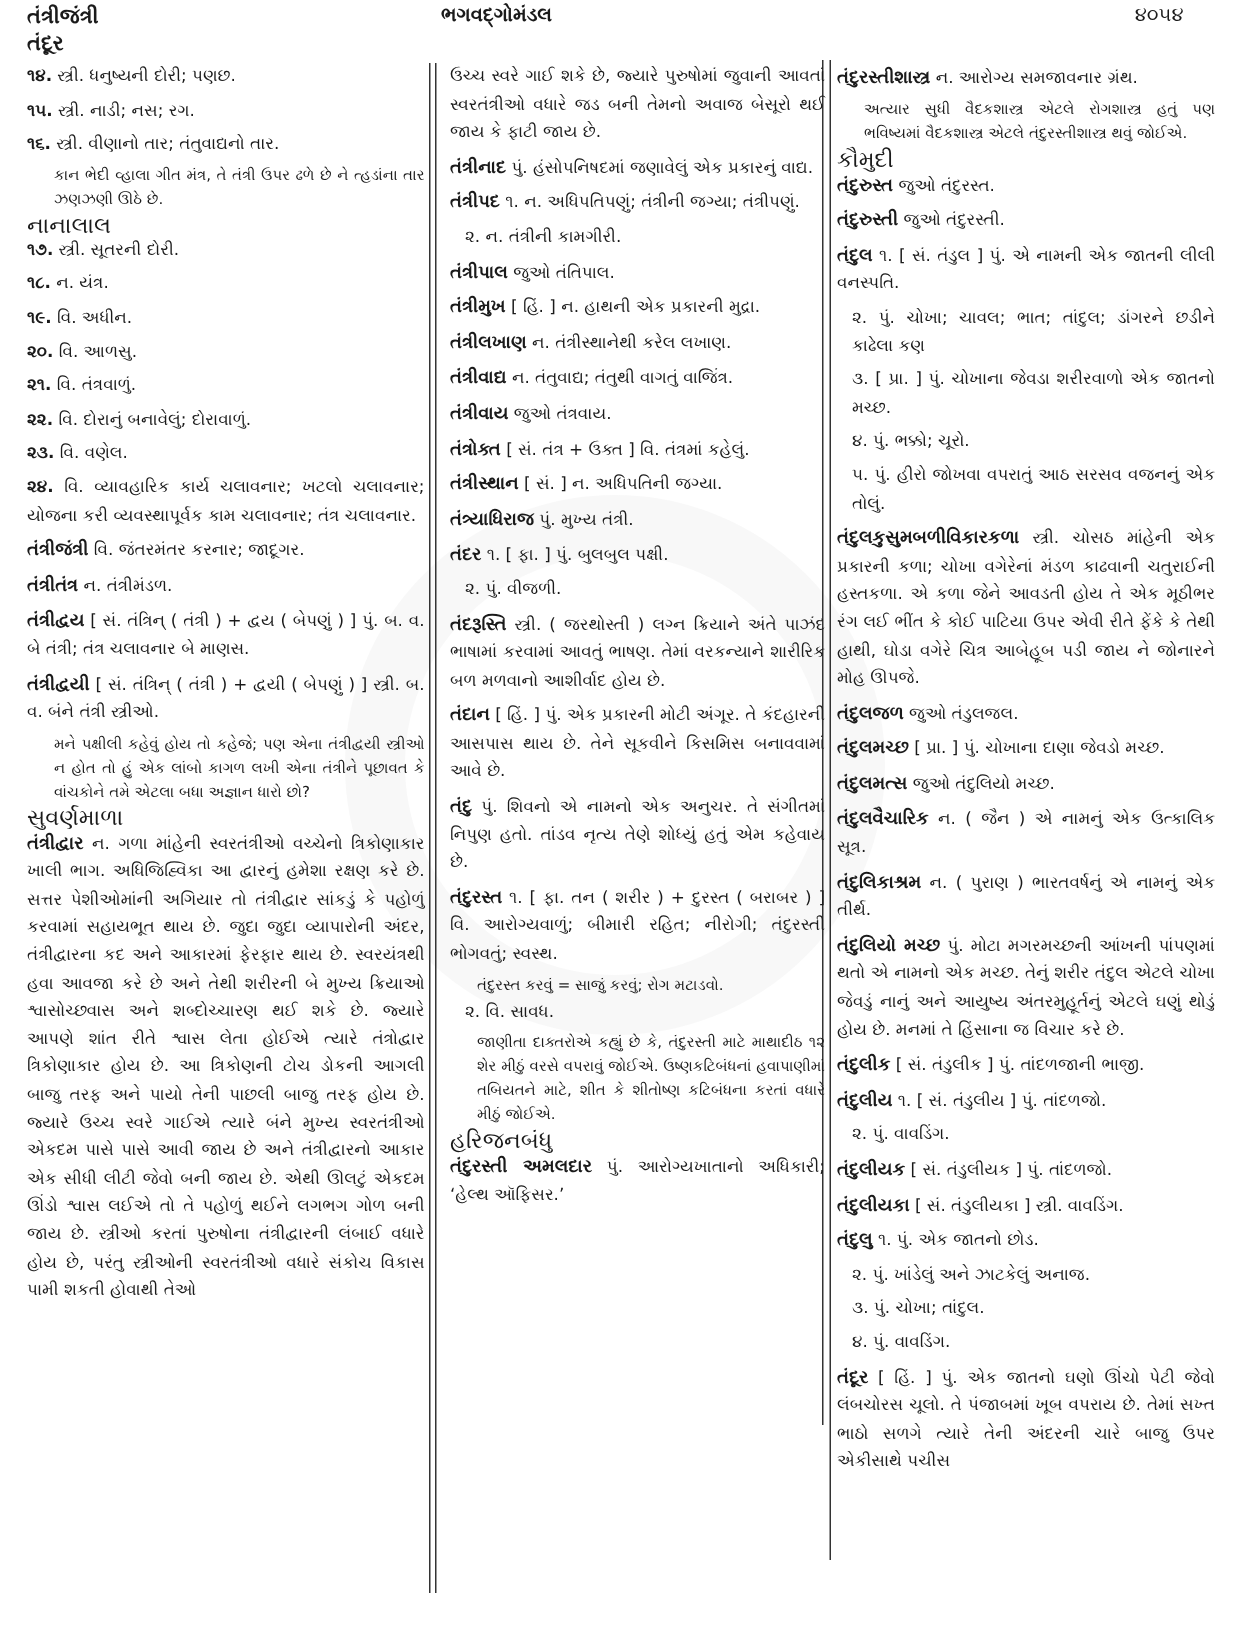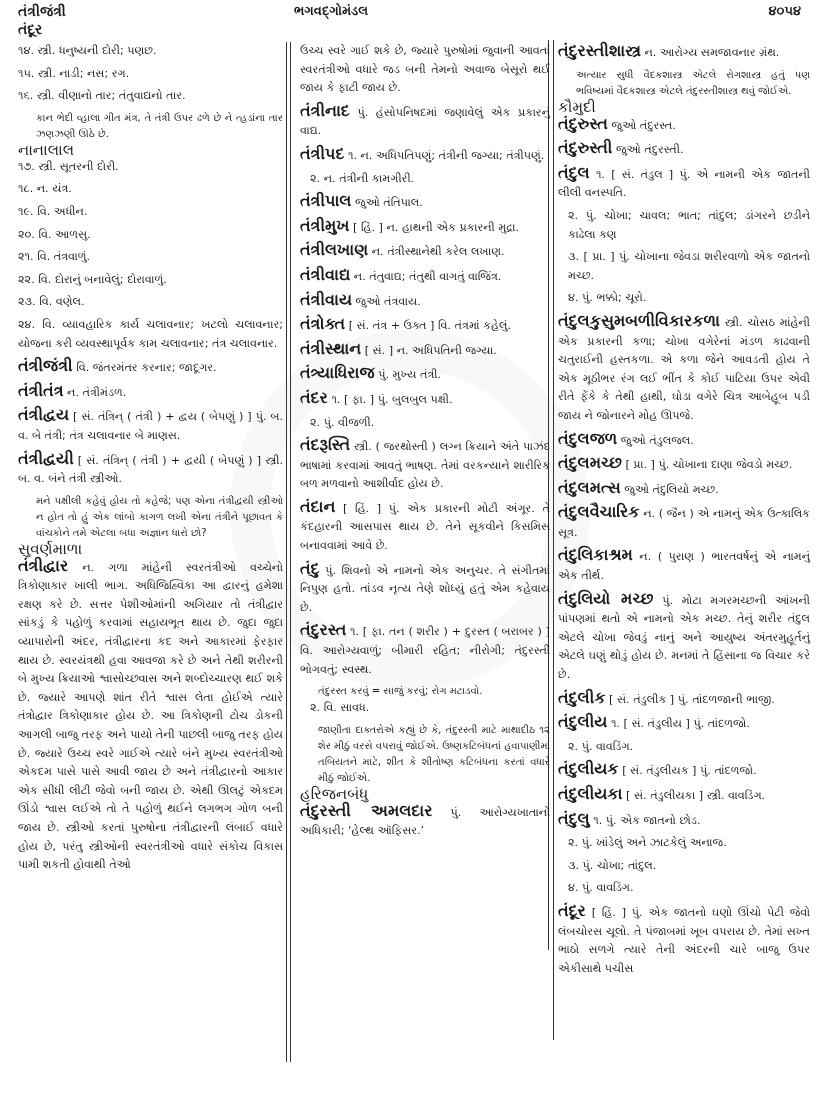--- a/index.html
+++ b/index.html
@@ -1,33 +1,33 @@
 <!DOCTYPE html>
 <html><head>
 <meta charset="utf-8">
 <style>
   html, body { margin:0; padding:0; background:#ffffff; }
   body { width:825px; height:1094px; overflow:hidden; position:relative;
          font-family:"DejaVu Sans", sans-serif; color:#1a1a1a; }
   .header { position:absolute; top:0; left:0; width:825px; height:22px; }
   .hdr-left { position:absolute; left:18px; top:3px; font-size:14px; font-weight:bold; }
   .hdr-center { position:absolute; left:0; width:662px; top:3px; text-align:center; font-size:13px; font-weight:bold; }
-  .hdr-right { position:absolute; right:24px; top:3px; font-size:13px; font-weight:bold; }
+  .hdr-right { position:absolute; right:36px; top:3px; font-size:13px; font-weight:normal; }
   .sub-hdr { position:absolute; left:18px; top:21px; font-size:14px; font-weight:bold; }
   .col { position:absolute; top:42px; font-size:11.2px; line-height:18.6px; }
   .col1 { left:18px; width:265px; }
   .col2 { left:300px; width:250px; }
   .col3 { left:558px; width:252px; }
   .rule { position:absolute; width:1px; background:#333; }
   .entry { margin:0 0 4px 0; text-align:justify; }
-  .hw { font-weight:bold; font-size:16px; }
+  .hw { font-weight:bold; font-size:12px; }
   .sub { padding-left:10px; }
   .quote { font-size:10px; line-height:16px; padding-left:18px; text-align:justify; }
   .src { font-size:15px; text-align:left; line-height:16px; }
-  .num { font-weight:normal; }
+  .num { font-weight:bold; }
   .watermark { position:absolute; left:230px; top:330px; width:360px; height:360px;
                border-radius:50%; border:40px solid rgba(200,200,200,0.12); box-sizing:border-box; }
 </style>
 </head>
 <body>
 
 <div class="watermark"></div>
 
 <div class="header">
   <span class="hdr-left">તંત્રીજંત્રી</span>
@@ -94,20 +94,21 @@
 <div class="col col3">
   <div class="entry"><span class="hw">તંદુરસ્તીશાસ્ત્ર</span> <span>ન. આરોગ્ય સમજાવનાર ગ્રંથ.</span></div>
   <div class="quote">અત્યાર સુધી વૈદકશાસ્ત્ર એટલે રોગશાસ્ત્ર હતું પણ ભવિષ્યમાં વૈદકશાસ્ત્ર એટલે તંદુરસ્તીશાસ્ત્ર થવું જોઈએ.</div>
   <div class="src">કૌમુદી</div>
   <div class="entry"><span class="hw">તંદુરુસ્ત</span> <span>જુઓ તંદુરસ્ત.</span></div>
   <div class="entry"><span class="hw">તંદુરુસ્તી</span> <span>જુઓ તંદુરસ્તી.</span></div>
   <div class="entry"><span class="hw">તંદુલ</span> <span>૧. [ સં. તંડુલ ] પું. એ નામની એક જાતની લીલી વનસ્પતિ.</span></div>
   <div class="entry sub">૨. પું. ચોખા; ચાવલ; ભાત; તાંદુલ; ડાંગરને છડીને કાઢેલા કણ</div>
   <div class="entry sub">૩. [ પ્રા. ] પું. ચોખાના જેવડા શરીરવાળો એક જાતનો મચ્છ.</div>
   <div class="entry sub">૪. પું. ભક્કો; ચૂરો.</div>
+  <div class="entry sub">૫. પું. હીરો જોખવા વપરાતું આઠ સરસવ વજનનું એક તોલું.</div>
   <div class="entry"><span class="hw">તંદુલકુસુમબળીવિકારકળા</span> <span>સ્ત્રી. ચોસઠ માંહેની એક પ્રકારની કળા; ચોખા વગેરેનાં મંડળ કાઢવાની ચતુરાઈની હસ્તકળા. એ કળા જેને આવડતી હોય તે એક મૂઠીભર રંગ લઈ ભીંત કે કોઈ પાટિયા ઉપર એવી રીતે ફેંકે કે તેથી હાથી, ઘોડા વગેરે ચિત્ર આબેહૂબ પડી જાય ને જોનારને મોહ ઊપજે.</span></div>
   <div class="entry"><span class="hw">તંદુલજળ</span> <span>જુઓ તંડુલજલ.</span></div>
   <div class="entry"><span class="hw">તંદુલમચ્છ</span> <span>[ પ્રા. ] પું. ચોખાના દાણા જેવડો મચ્છ.</span></div>
   <div class="entry"><span class="hw">તંદુલમત્સ</span> <span>જુઓ તંદુલિયો મચ્છ.</span></div>
   <div class="entry"><span class="hw">તંદુલવૈચારિક</span> <span>ન. ( જૈન ) એ નામનું એક ઉત્કાલિક સૂત્ર.</span></div>
   <div class="entry"><span class="hw">તંદુલિકાશ્રમ</span> <span>ન. ( પુરાણ ) ભારતવર્ષનું એ નામનું એક તીર્થ.</span></div>
   <div class="entry"><span class="hw">તંદુલિયો મચ્છ</span> <span>પું. મોટા મગરમચ્છની આંખની પાંપણમાં થતો એ નામનો એક મચ્છ. તેનું શરીર તંદુલ એટલે ચોખા જેવડું નાનું અને આયુષ્ય અંતરમુહૂર્તનું એટલે ઘણું થોડું હોય છે. મનમાં તે હિંસાના જ વિચાર કરે છે.</span></div>
   <div class="entry"><span class="hw">તંદુલીક</span> <span>[ સં. તંડુલીક ] પું. તાંદળજાની ભાજી.</span></div>
   <div class="entry"><span class="hw">તંદુલીય</span> <span>૧. [ સં. તંડુલીય ] પું. તાંદળજો.</span></div>
   <div class="entry sub">૨. પું. વાવડિંગ.</div>

